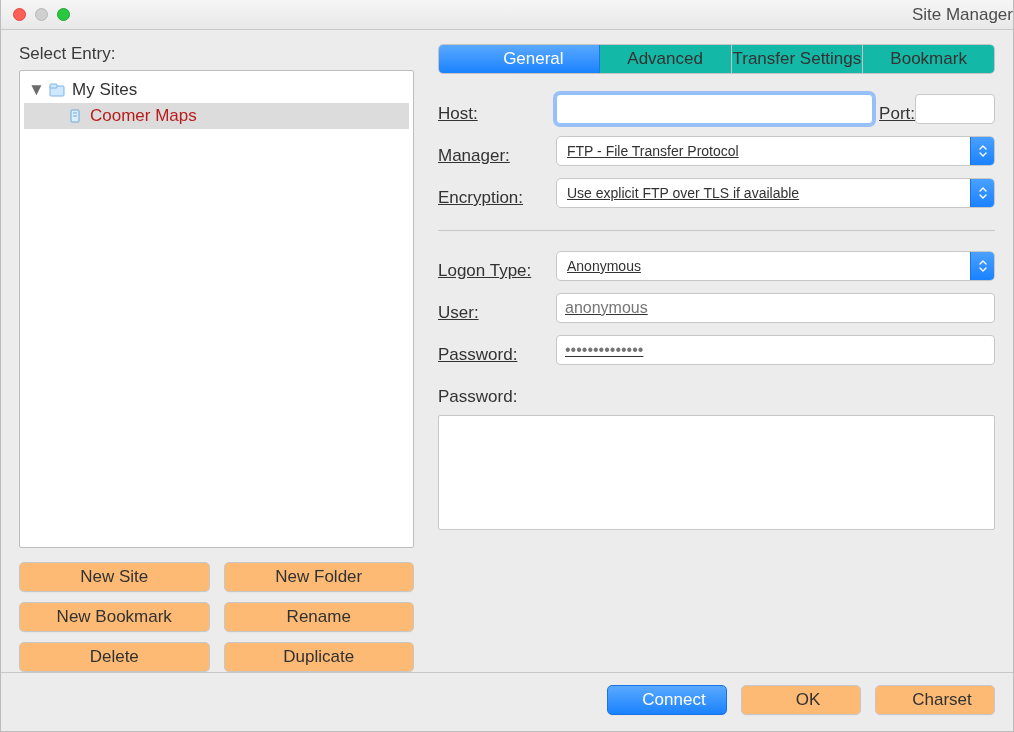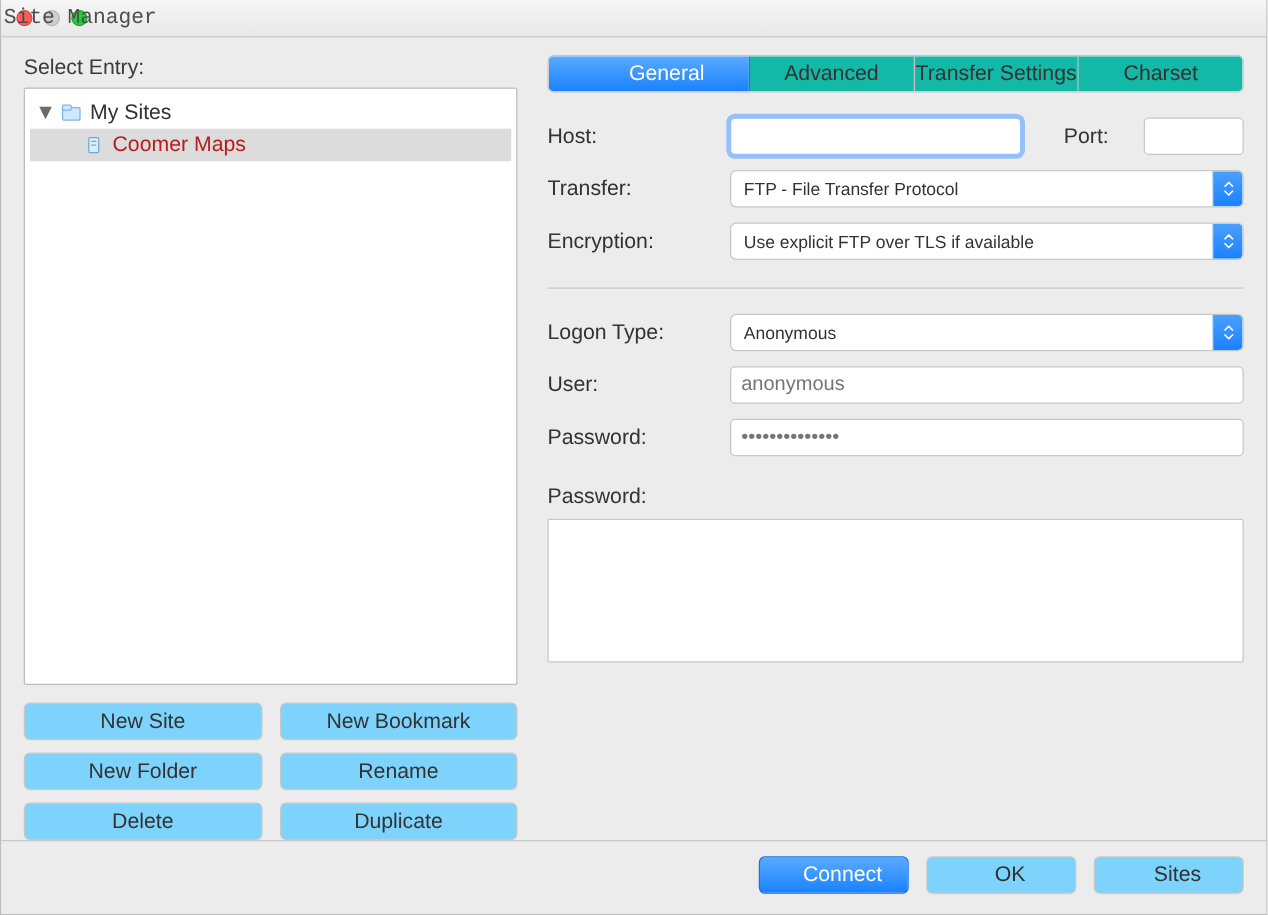--- a/index.html
+++ b/index.html
@@ -38,25 +38,24 @@
   }
   .tl {
     width:13px; height:13px; border-radius:50%;
   }
   .tl.red { background:#ff5f57; border:0.5px solid #e24640; }
   .tl.yellow { background:#cfcfcf; border:0.5px solid #b8b8b8; }
   .tl.green { background:#28c840; border:0.5px solid #1fa532; }
   .title {
     position:absolute;
     left:2px; right:0;
-    text-align:left;
+    text-align:right;
     font-size:17px;
     color:#4d4d4d;
     pointer-events:none;
-    font-family:Liberation Mono, monospace;
   }
   .body {
     flex:1;
     padding: 14px 18px 0 18px;
     display:flex;
     gap:24px;
   }
   .left-pane {
     width: 395px;
     display:flex;
@@ -101,21 +100,21 @@
     justify-content:center;
   }
   .button-grid {
     display:grid;
     grid-template-columns: 1fr 1fr;
     gap:10px 14px;
     margin-top:14px;
   }
   button.mac {
     height:30px;
-    background:#7dd3fc;
+    background:#fdba74;
     border:1px solid #c7c7c7;
     border-radius:5px;
     font-size:17px;
     color:#323232;
     cursor:default;
     box-shadow: 0 1px 0 rgba(0,0,0,0.02);
     padding:0 10px;
   }
   button.mac.primary {
     background: linear-gradient(#5aa9ff,#1a82ff);
@@ -155,22 +154,23 @@
     padding-left:29px;
   }
   .form {
     margin-top:20px;
     display:flex;
     flex-direction:column;
     gap:12px;
   }
   .row {
     display:flex;
-    align-items:center;
-    gap:28px;
+    align-items:flex-end;
+    gap:0;
+    text-decoration:underline;
   }
   .row label.field-label {
     width:118px;
     color:#323232;
   }
   input.text {
     height:30px;
     border:1px solid #c7c7c7;
     border-radius:4px;
     background:#fff;
@@ -282,46 +282,46 @@
               <line x1="6" y1="5" x2="10" y2="5" stroke="#6fa8d8"></line>
               <line x1="6" y1="8" x2="10" y2="8" stroke="#6fa8d8"></line>
             </svg>
           </span>
           <span>Coomer Maps</span>
         </div>
       </div>
 
       <div class="button-grid">
         <button class="mac">New Site</button>
+        <button class="mac">New Folder</button>
         <button class="mac">New Bookmark</button>
-        <button class="mac">New Folder</button>
         <button class="mac">Rename</button>
         <button class="mac">Delete</button>
         <button class="mac">Duplicate</button>
       </div>
     </div>
 
     <div class="right-pane">
       <div class="tabs">
         <div class="tab active">General</div>
         <div class="tab">Advanced</div>
         <div class="tab">Transfer Settings</div>
-        <div class="tab">Charset</div>
+        <div class="tab">Bookmark</div>
       </div>
 
       <div class="form">
         <div class="row">
           <label class="field-label">Host:</label>
           <input class="text focused" style="flex: 1 1 0%;">
           <label style="margin-left:6px">Port:</label>
           <input class="text" style="width: 80px;">
         </div>
 
         <div class="row">
-          <label class="field-label">Transfer:</label>
+          <label class="field-label">Manager:</label>
           <div class="select">
             <span>FTP - File Transfer Protocol</span>
             <span class="stepper">
               <svg width="10" height="14" viewBox="0 0 10 14">
                   <path d="M2 5 L5 2 L8 5 M2 9 L5 12 L8 9" stroke="#fff" stroke-width="1.4" fill="none" stroke-linecap="round" stroke-linejoin="round"></path>
                 </svg>
             </span>
           </div>
         </div>
 
@@ -365,16 +365,16 @@
           <div>Password:</div>
           <textarea class="comments-box" style=""></textarea>
         </div>
       </div>
     </div>
   </div>
 
   <div class="footer">
     <button class="mac primary">Connect</button>
     <button class="mac">OK</button>
-    <button class="mac">Sites</button>
+    <button class="mac">Charset</button>
   </div>
 
 </div>
 
 </body></html>

